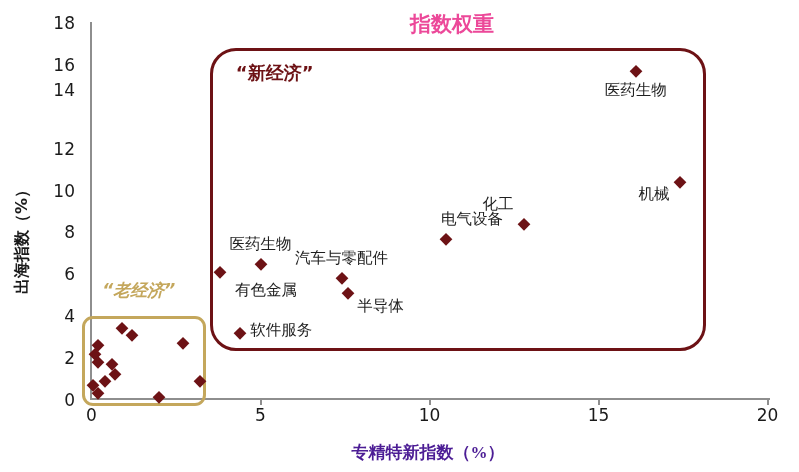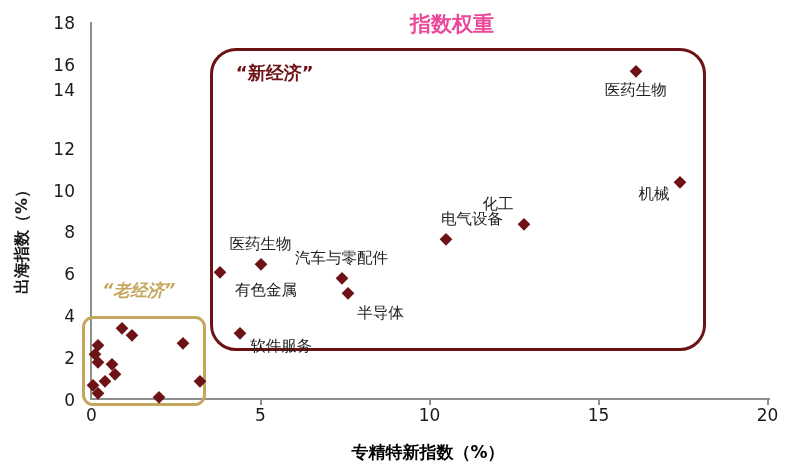--- a/index.html
+++ b/index.html
@@ -6,21 +6,21 @@
   #chart{
     position:relative;width:799px;height:472px;background:#ffffff;
     font-family:"DejaVu Sans","Liberation Sans",sans-serif;overflow:hidden;
   }
   .title{
     position:absolute;top:10px;left:408px;transform:translateX(-50%);
     font-size:21px;font-weight:bold;color:#ec4899;white-space:nowrap;margin-left:44px;
   }
   .xlabel{
     position:absolute;top:441px;left:428px;transform:translateX(-50%);
-    font-size:17px;font-weight:bold;color:#000000;white-space:nowrap;
+    font-size:17px;font-weight:bold;color:#4c1d95;white-space:nowrap;font-family:Liberation Serif, serif;
   }
   .ylabel{
     position:absolute;top:238px;left:22px;
     transform:translate(-50%,-50%) rotate(-90deg);
     font-size:16px;font-weight:bold;color:#1a1a1a;white-space:nowrap;
   }
   .axis{position:absolute;}
   .x-axis{left:91px;top:398px;width:679px;height:2px;}
   .y-axis{left:90px;top:22px;width:2px;height:378px;}
   .x-tick-mark{position:absolute;width:2px;height:5px;top:400px;}
@@ -95,16 +95,16 @@
     <div class="pt-label" style="left: 498px; top: 214.94px; transform: translate(-50%, -100%);">化工</div>
     <div class="pt" style="left: 446.4px; top: 238.57px; background: rgb(109, 18, 21);"></div>
     <div class="pt-label" style="left: 455px; top: 229.57px; transform: translate(-50%, -100%); margin-left: 17px;">电气设备</div>
     <div class="pt" style="left: 260.5px; top: 263.65px; background: rgb(109, 18, 21);"></div>
     <div class="pt-label" style="left: 260.5px; top: 254.65px; transform: translate(-50%, -100%);">医药生物</div>
     <div class="pt" style="left: 219.94px; top: 272.01px; background: rgb(109, 18, 21);"></div>
     <div class="pt-label" style="left: 266px; top: 280.01px; transform: translate(-50%, 0px);">有色金属</div>
     <div class="pt" style="left: 341.62px; top: 278.28px; background: rgb(109, 18, 21);"></div>
     <div class="pt-label" style="left: 341.62px; top: 269.28px; transform: translate(-50%, -100%);">汽车与零配件</div>
     <div class="pt" style="left: 348.38px; top: 292.91px; background: rgb(109, 18, 21);"></div>
-    <div class="pt-label" style="left: 380.38px; top: 303px; transform: translate(-50%, 0px);">半导体</div>
+    <div class="pt-label" style="left: 380.38px; top: 296px; transform: translate(-50%, 0px);">半导体</div>
     <div class="pt" style="left: 240.22px; top: 332.62px; background: rgb(109, 18, 21);"></div>
-    <div class="pt-label" style="left: 250.22px; top: 346px; transform: translate(0px, -50%);">软件服务</div>
+    <div class="pt-label" style="left: 250.22px; top: 330px; transform: translate(0px, -50%);">软件服务</div>
   </div>
 
 </body></html>

